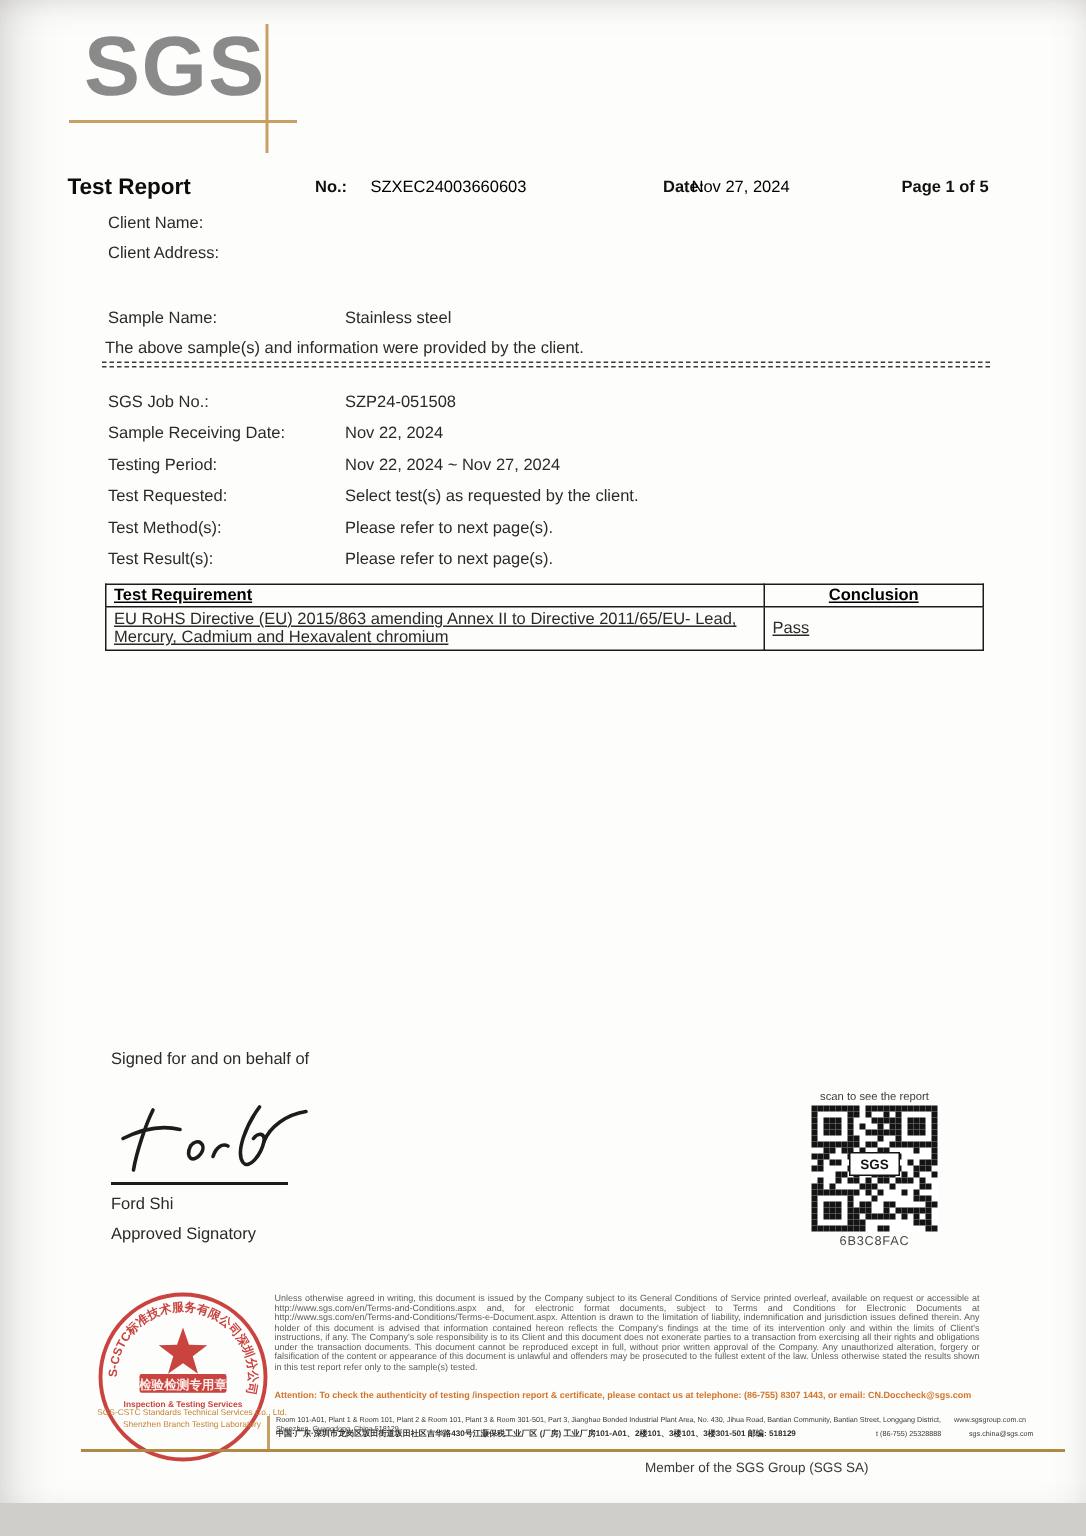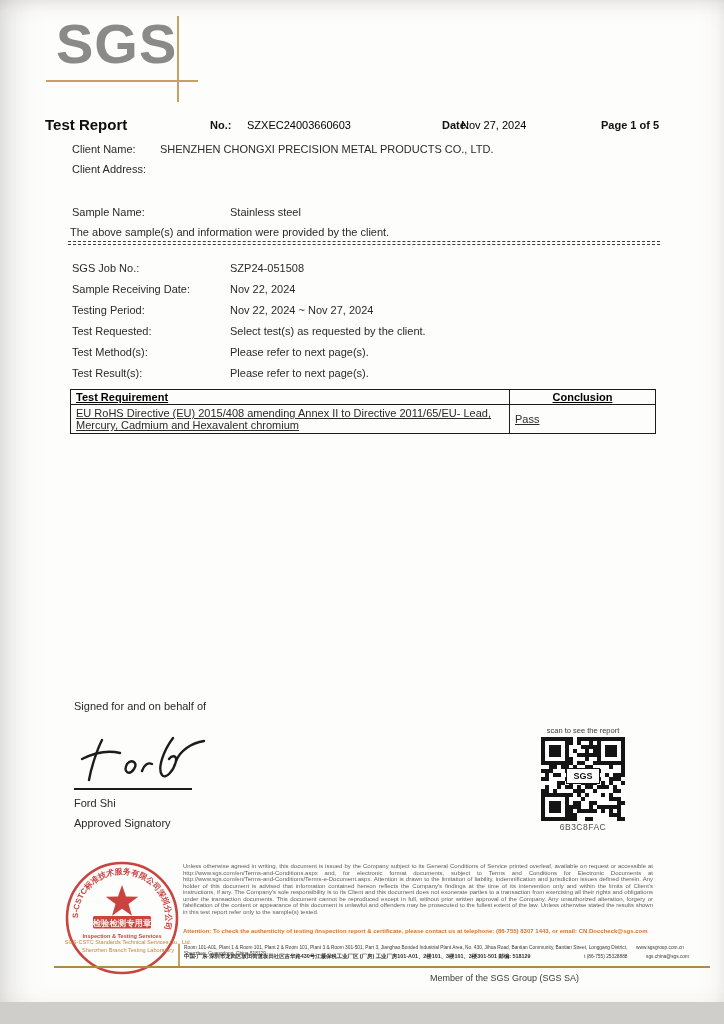--- a/index.html
+++ b/index.html
@@ -93,21 +93,20 @@
     <div class="abs tan-v"></div>
 
     <div class="abs title">Test Report</div>
     <div class="abs hdr-no-l lbl-b">No.:</div>
     <div class="abs hdr-no-v">SZXEC24003660603</div>
     <div class="abs hdr-dt-l lbl-b">Date:</div>
     <div class="abs hdr-dt-v">Nov 27, 2024</div>
     <div class="abs hdr-pg">Page 1 of 5</div>
 
     <div class="abs f11 client-nl">Client Name:</div>
-    <div class="abs f11 client-nv">SHENZHEN CHONGXI PRECISION METAL PRODUCTS CO., LTD.</div>
     <div class="abs f11 client-al">Client Address:</div>
 
     <div class="abs f11 sample-l">Sample Name:</div>
     <div class="abs f11 sample-v">Stainless steel</div>
     <div class="abs f11 provided">The above sample(s) and information were provided by the client.</div>
     <div class="abs dashes"></div>
 
     <div class="abs details">
       <div class="drow" style="top:0px">
           <span class="dl">SGS Job No.:</span>
@@ -135,21 +134,21 @@
         </div>
     </div>
 
     <table class="results">
       <tbody>
           <tr>
         <th>Test Requirement</th>
         <th class="conc">Conclusion</th>
       </tr>
       <tr>
-        <td>EU RoHS Directive (EU) 2015/408 amending Annex II to Directive 2011/65/EU- Lead, Mercury, Cadmium and Hexavalent chromium</td>
+        <td>EU RoHS Directive (EU) 2015/863 amending Annex II to Directive 2011/65/EU- Lead, Mercury, Cadmium and Hexavalent chromium</td>
         <td class="conc">Pass</td>
       </tr>
     </tbody>
       </table>
 
     <div class="abs f11 signed1">Signed for and on behalf of</div>
     <svg class="abs sig-svg" width="130" height="58" viewBox="0 0 130 58">
       <g fill="none" stroke="#1c1c1c" stroke-width="2.4" stroke-linecap="round">
         <path d="M22,12 C17,22 11,40 9,52"></path>
         <path d="M2,31 C16,24 28,22 40,25"></path>

